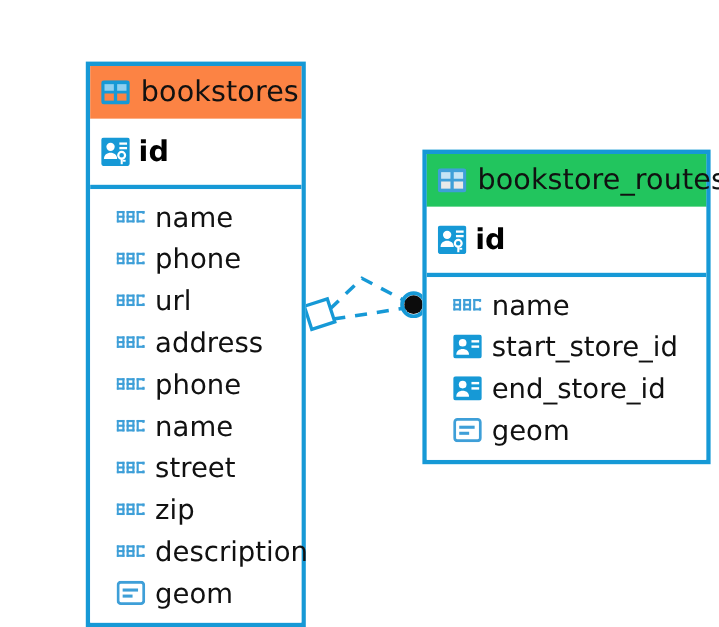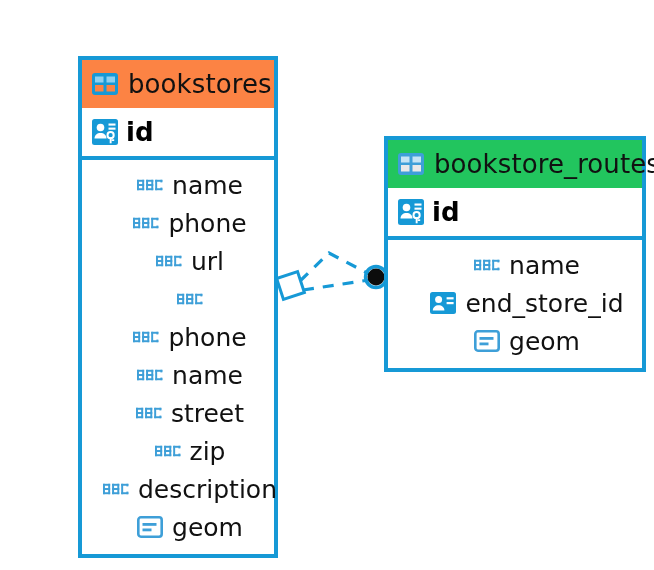--- a/index.html
+++ b/index.html
@@ -28,21 +28,21 @@
     font-size:26px;
     color:#111111;
     letter-spacing:.1px;
     white-space:nowrap;
   }
   .tbl-header.orange{background:#fc8344;}
   .tbl-header.grey{background:#22c55e;}
 
   .pk-row{
     box-sizing:border-box;
-    height:52px;
+    height:64px;
     display:flex;
     align-items:center;
     padding-left:10px;
     background:#ffffff;
     border-bottom:4px solid var(--brand,#1699d6);
     font-size:26px;
     font-weight:bold;
     color:#000000;
     white-space:nowrap;
   }
@@ -53,21 +53,20 @@
   }
   .field-row{
     box-sizing:border-box;
     height:38px;
     display:flex;
     align-items:center;
     padding-left:24px;
     font-size:25px;
     color:#111111;
     white-space:nowrap;
-    justify-content:center;
   }
   .field-label{margin-left:9px;}
   .pk-label{margin-left:8px;}
   .hdr-label{margin-left:10px;}
 
   
   .ico{display:inline-block;flex:0 0 auto;line-height:0;}
   .ico svg{display:block;}
 
   
@@ -217,20 +216,21 @@
                 <rect x="22" y="0" width="3" height="16"></rect>
               <rect x="14" y="6.5" width="11" height="3"></rect>
               <rect x="28" y="0" width="11" height="3"></rect>
                 <rect x="28" y="13" width="11" height="3"></rect>
               <rect x="28" y="0" width="3" height="16"></rect>
               <rect x="36" y="0" width="3" height="4"></rect>
                 <rect x="36" y="12" width="3" height="4"></rect>
             </g>
           </svg>
         </span>
+        <span class="field-label">address</span>
       </div>
 
       <div class="field-row">
         <span class="ico">
           <svg width="26" height="16" viewBox="0 0 40 16">
             <g fill="#3e9fd8">
               <rect x="0" y="0" width="11" height="3"></rect>
                 <rect x="0" y="13" width="11" height="3"></rect>
               <rect x="0" y="0" width="3" height="16"></rect>
                 <rect x="8" y="0" width="3" height="16"></rect>
@@ -416,31 +416,43 @@
                 <rect x="28" y="13" width="11" height="3"></rect>
               <rect x="28" y="0" width="3" height="16"></rect>
               <rect x="36" y="0" width="3" height="4"></rect>
                 <rect x="36" y="12" width="3" height="4"></rect>
             </g>
           </svg>
         </span>
         <span class="field-label">name</span>
       </div>
 
-
       <div class="field-row">
         <span class="ico">
           <svg width="26" height="22" viewBox="0 0 26 22">
             <rect x="0" y="0" width="26" height="22" rx="2.5" fill="#1699d6"></rect>
             <circle cx="8.6" cy="7.6" r="3.5" fill="#ffffff"></circle>
             <path d="M2.8 18.6c0-3.4 2.6-5.3 5.8-5.3s5.8 1.9 5.8 5.3z" fill="#ffffff"></path>
             <rect x="16.6" y="5.2" width="7" height="2.2" fill="#ffffff"></rect>
             <rect x="16.6" y="10" width="7" height="2.2" fill="#ffffff"></rect>
           </svg>
         </span>
+        <span class="field-label">start_store_id</span>
+      </div>
+
+      <div class="field-row">
+        <span class="ico">
+          <svg width="26" height="22" viewBox="0 0 26 22">
+            <rect x="0" y="0" width="26" height="22" rx="2.5" fill="#1699d6"></rect>
+            <circle cx="8.6" cy="7.6" r="3.5" fill="#ffffff"></circle>
+            <path d="M2.8 18.6c0-3.4 2.6-5.3 5.8-5.3s5.8 1.9 5.8 5.3z" fill="#ffffff"></path>
+            <rect x="16.6" y="5.2" width="7" height="2.2" fill="#ffffff"></rect>
+            <rect x="16.6" y="10" width="7" height="2.2" fill="#ffffff"></rect>
+          </svg>
+        </span>
         <span class="field-label">end_store_id</span>
       </div>
 
       <div class="field-row">
         <span class="ico">
           <svg width="26" height="22" viewBox="0 0 26 22">
             <rect x="1.3" y="1.3" width="23.4" height="19.4" rx="2.6" fill="#ffffff" stroke="#3e9fd8" stroke-width="2.6"></rect>
             <rect x="5.5" y="7" width="14" height="2.8" fill="#3e9fd8"></rect>
             <rect x="5.5" y="12.5" width="9" height="2.8" fill="#3e9fd8"></rect>
           </svg>

